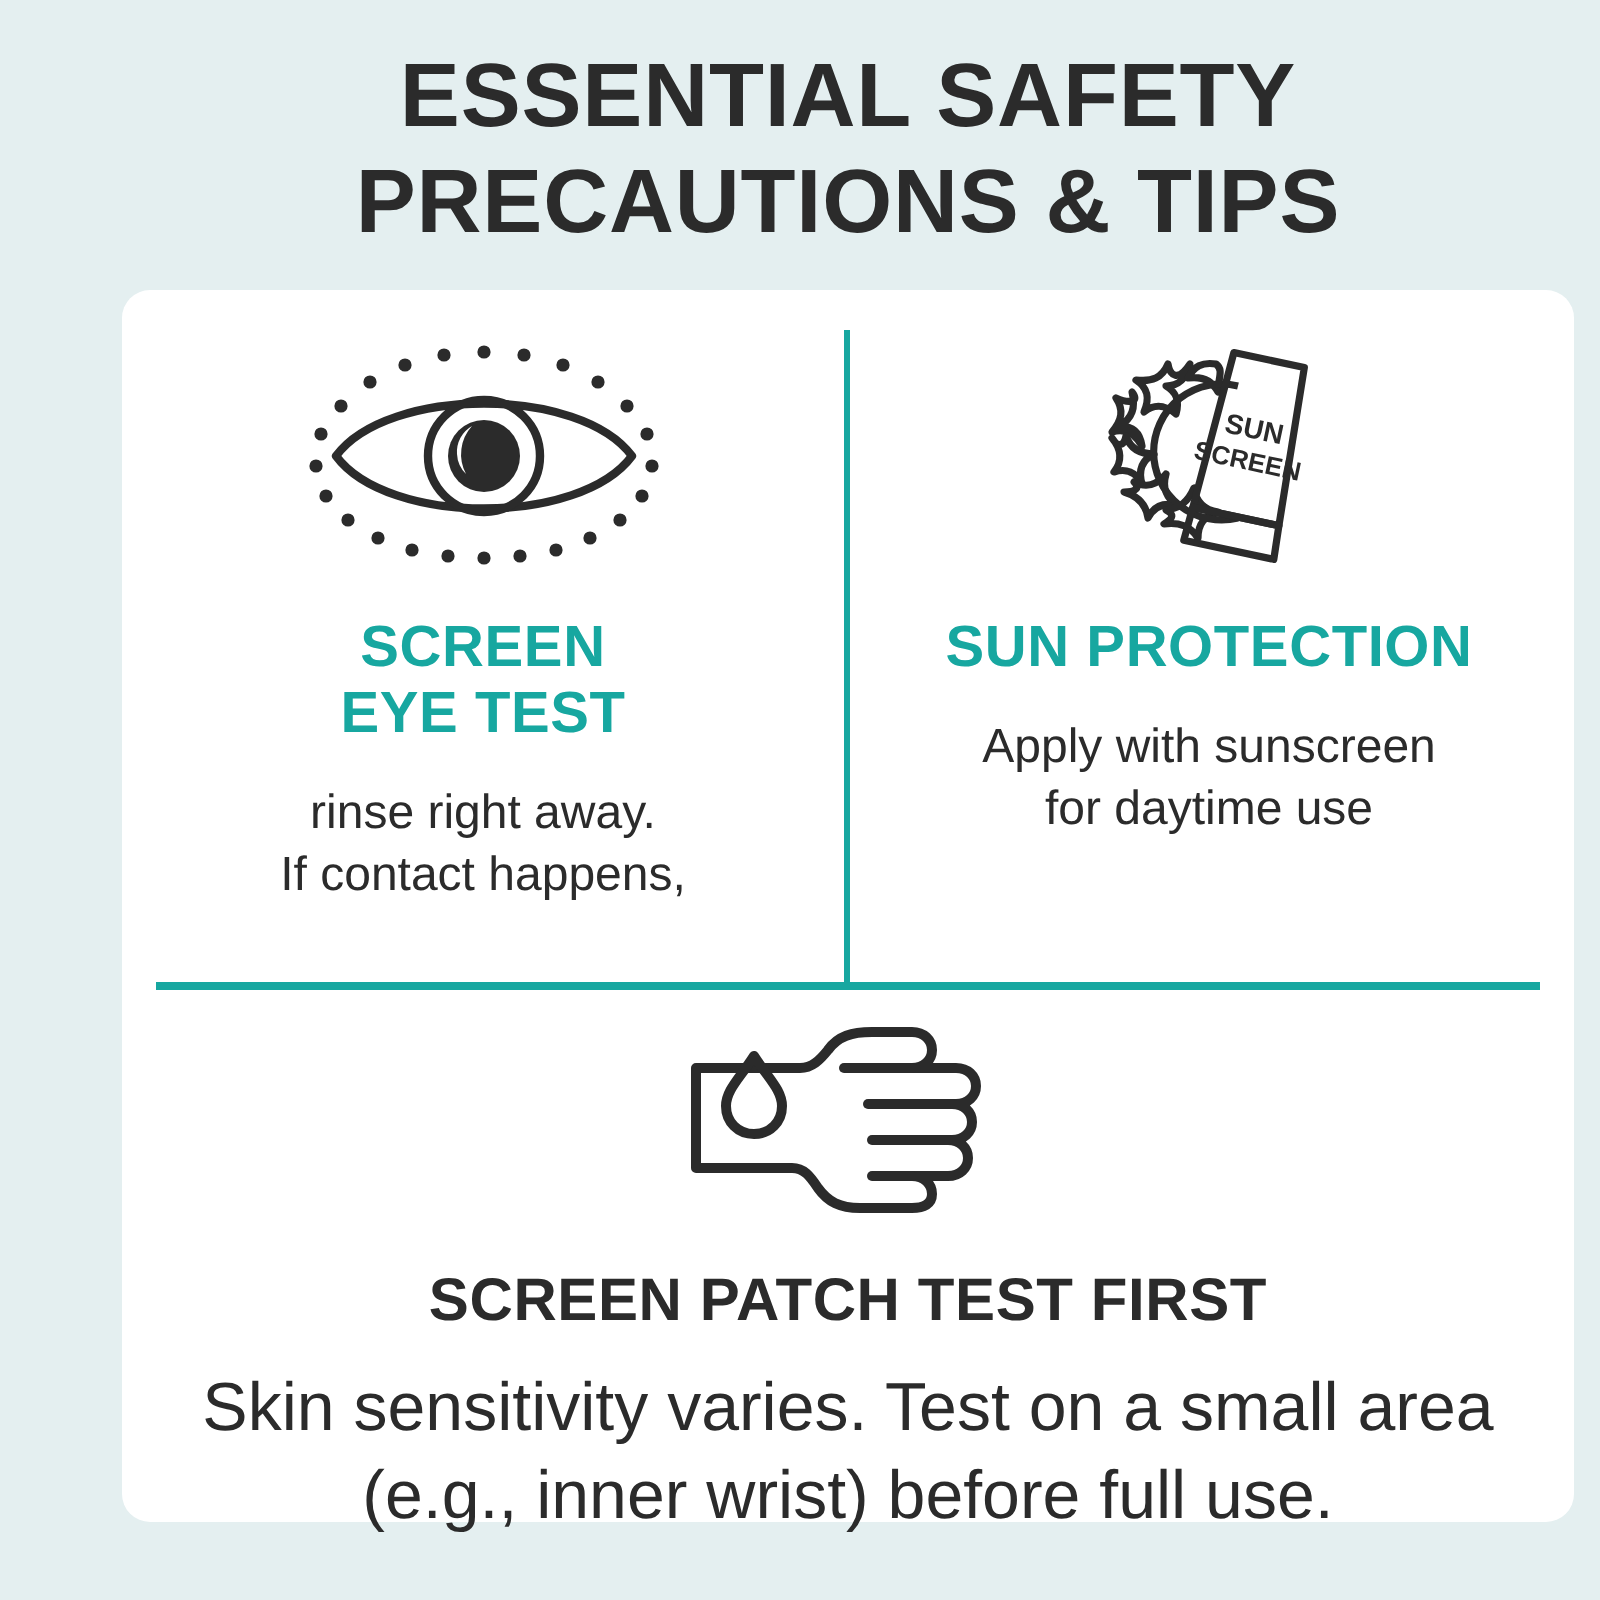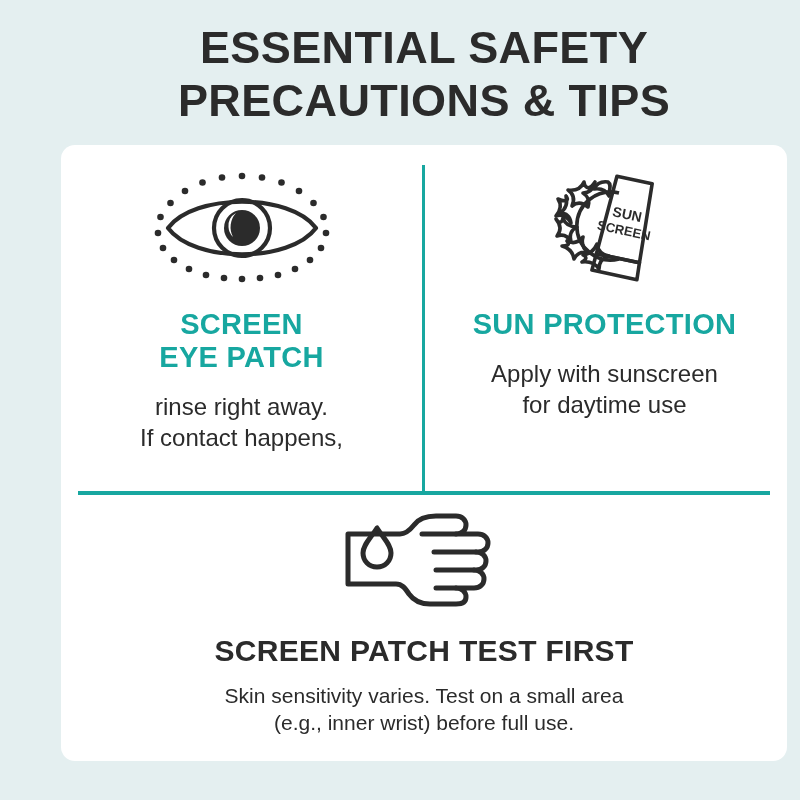--- a/index.html
+++ b/index.html
@@ -100,21 +100,21 @@
   }
   .heading .line { display: block; }
 
   .body {
     font-size: 24px;
     line-height: 1.3;
     color: #2b2b2b;
     margin-top: 17px;
   }
   .body .line { display: block; }
-  .body-bottom { font-size: 21px; margin-top: 14px; }
+  .body-bottom { font-size: 34px; margin-top: 14px; }
 
   svg { display: block; }
   .stroke {
     fill: none;
     stroke: #2b2b2b;
   }
 </style>
 </head>
 <body>
 
@@ -166,21 +166,21 @@
         <circle class="stroke" stroke-width="4.2" cx="88" cy="61" r="28"></circle>
 
         <circle cx="88" cy="61" r="18" fill="#2b2b2b"></circle>
 
         <path d="M82 46 A 15 15 0 0 0 74.5 60 A 15 15 0 0 0 79 70
                  A 21 21 0 0 1 82 46 Z" fill="#ffffff"></path>
       </svg>
     </div>
     <div class="heading">
       <span class="line">SCREEN</span>
-      <span class="line">EYE PATCH</span>
+      <span class="line">EYE TEST</span>
     </div>
     <div class="body">
       <span class="line">rinse right away.</span>
       <span class="line">If contact happens,</span>
     </div>
   </div>
 
   <div class="cell cell-right">
     <div class="icon-wrap icon-wrap-top">
       <svg width="132" height="124" viewBox="0 0 132 124">

